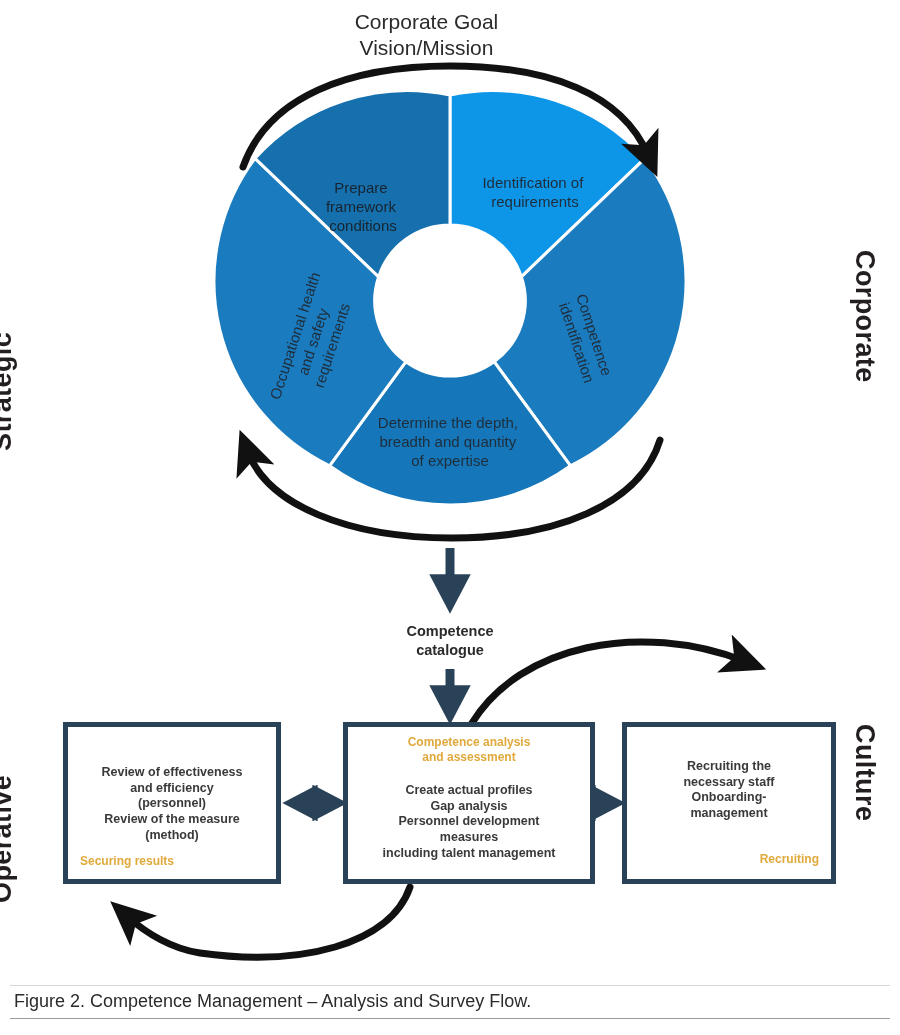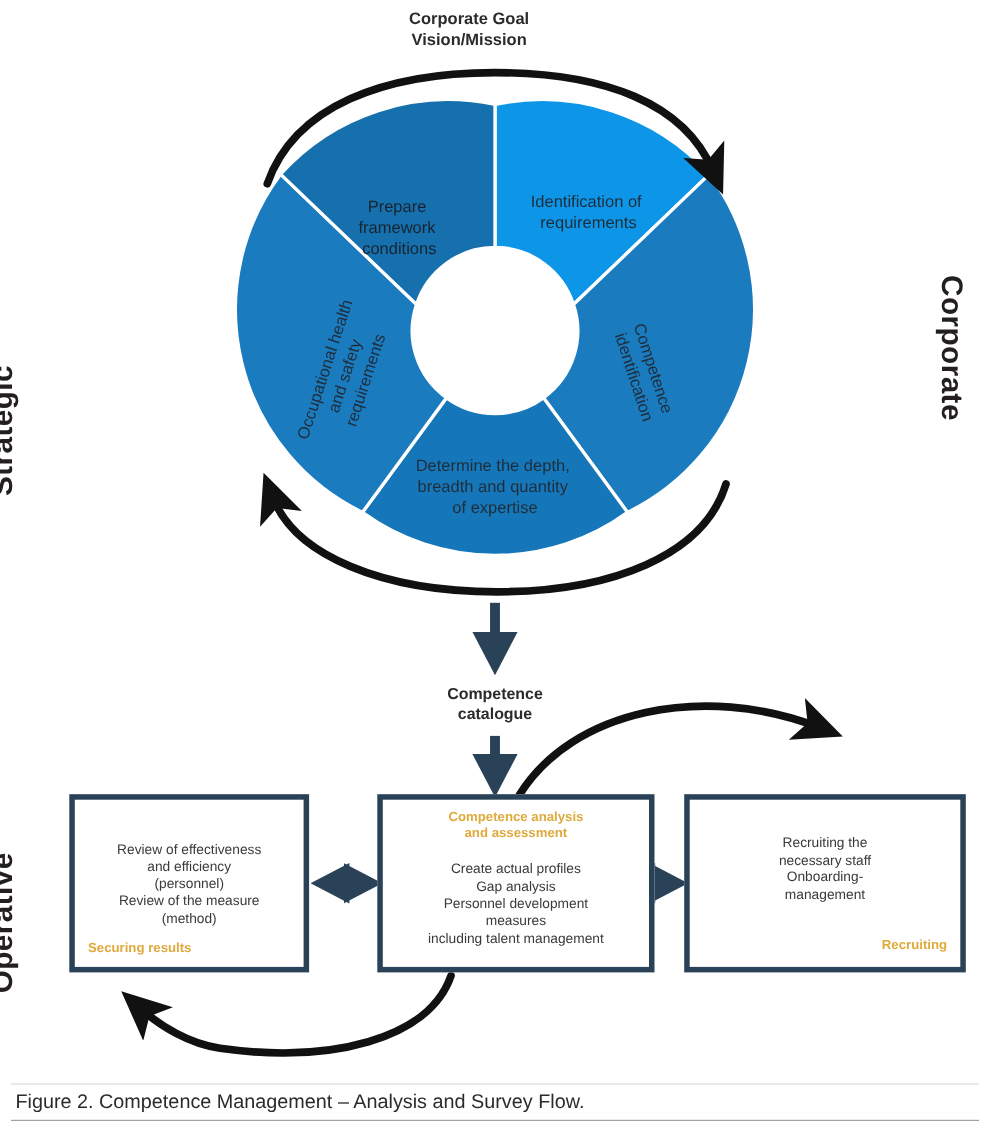--- a/index.html
+++ b/index.html
@@ -7,21 +7,21 @@
   body{
     width:900px;height:1035px;position:relative;overflow:hidden;
     font-family:"Liberation Sans", sans-serif;
     color:#2b2b2b;
   }
   #figure-root{position:absolute;left:0;top:0;width:900px;height:1035px;}
 
   
   .top-heading{
     position:absolute;left:0;top:9px;width:853px;text-align:center;
-    font-size:15px;font-weight:bold;line-height:1.25;color:#2b2b2b;
+    font-size:21px;font-weight:normal;line-height:1.25;color:#2b2b2b;
     white-space:pre-line;
   }
 
   
   .side-label{
     position:absolute;font-size:27px;font-weight:bold;color:#231f20;
     letter-spacing:.4px;white-space:nowrap;
   }
   .side-label.left{transform-origin:left bottom;}
   .side-label.right{transform-origin:left top;}
@@ -43,26 +43,26 @@
     white-space:pre-line;
   }
 
   
   .flow-box{
     position:absolute;border:5px solid #2a4258;background:#ffffff;
     box-sizing:border-box;
   }
   #box-left  {left:63px; top:722px; width:218px;height:162px;}
   #box-center{left:343px;top:722px;width:252px;height:162px;}
-  #box-right {left:622px;top:722px;width:256px;height:162px;}
+  #box-right {left:622px;top:722px;width:214px;height:162px;}
 
   .box-inner{position:relative;width:100%;height:100%;}
   .box-body{
     position:absolute;left:0;right:0;text-align:center;
-    font-size:12.5px;line-height:1.25;color:#3a3a3a;white-space:pre-line;
+    font-size:12.5px;line-height:1.25;color:#3a3a3a;white-space:pre-line;font-weight:bold;
   }
   #box-left .box-body {top:38px;}
   #box-center .box-body{top:56px;}
   #box-right .box-body{top:32px;}
 
   .box-accent{
     position:absolute;font-size:12px;font-weight:bold;color:#e0a93c;
     white-space:pre-line;line-height:1.25;
   }
   #accent-left  {left:12px;bottom:10px;text-align:center;}

